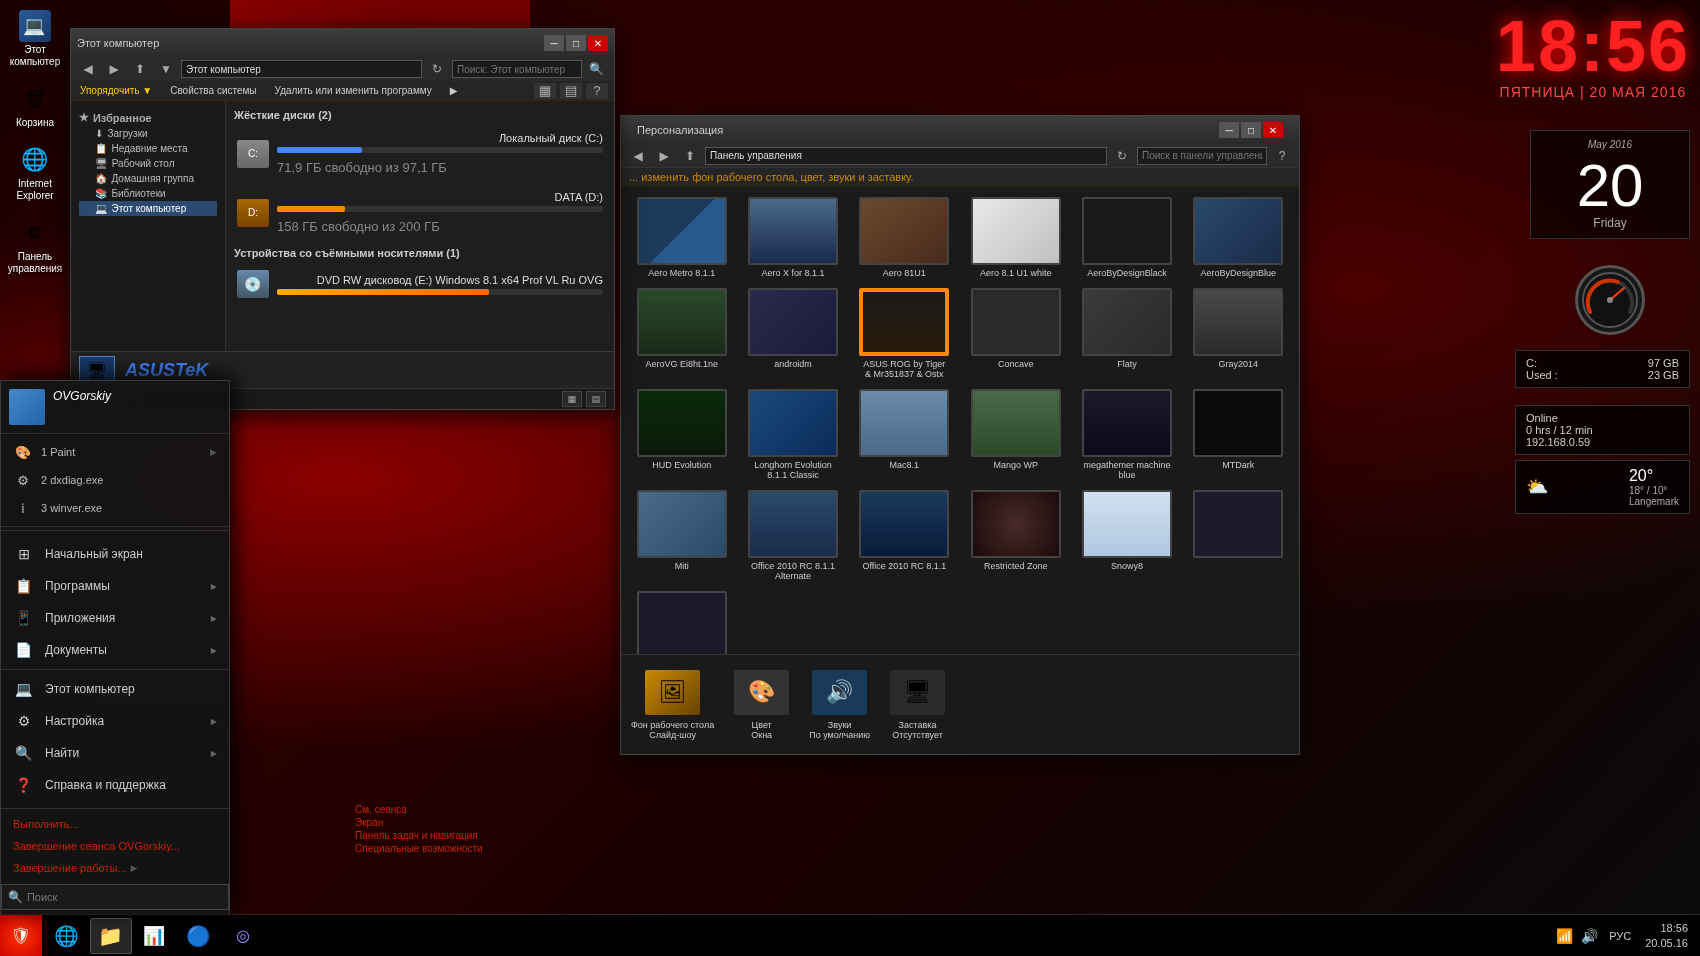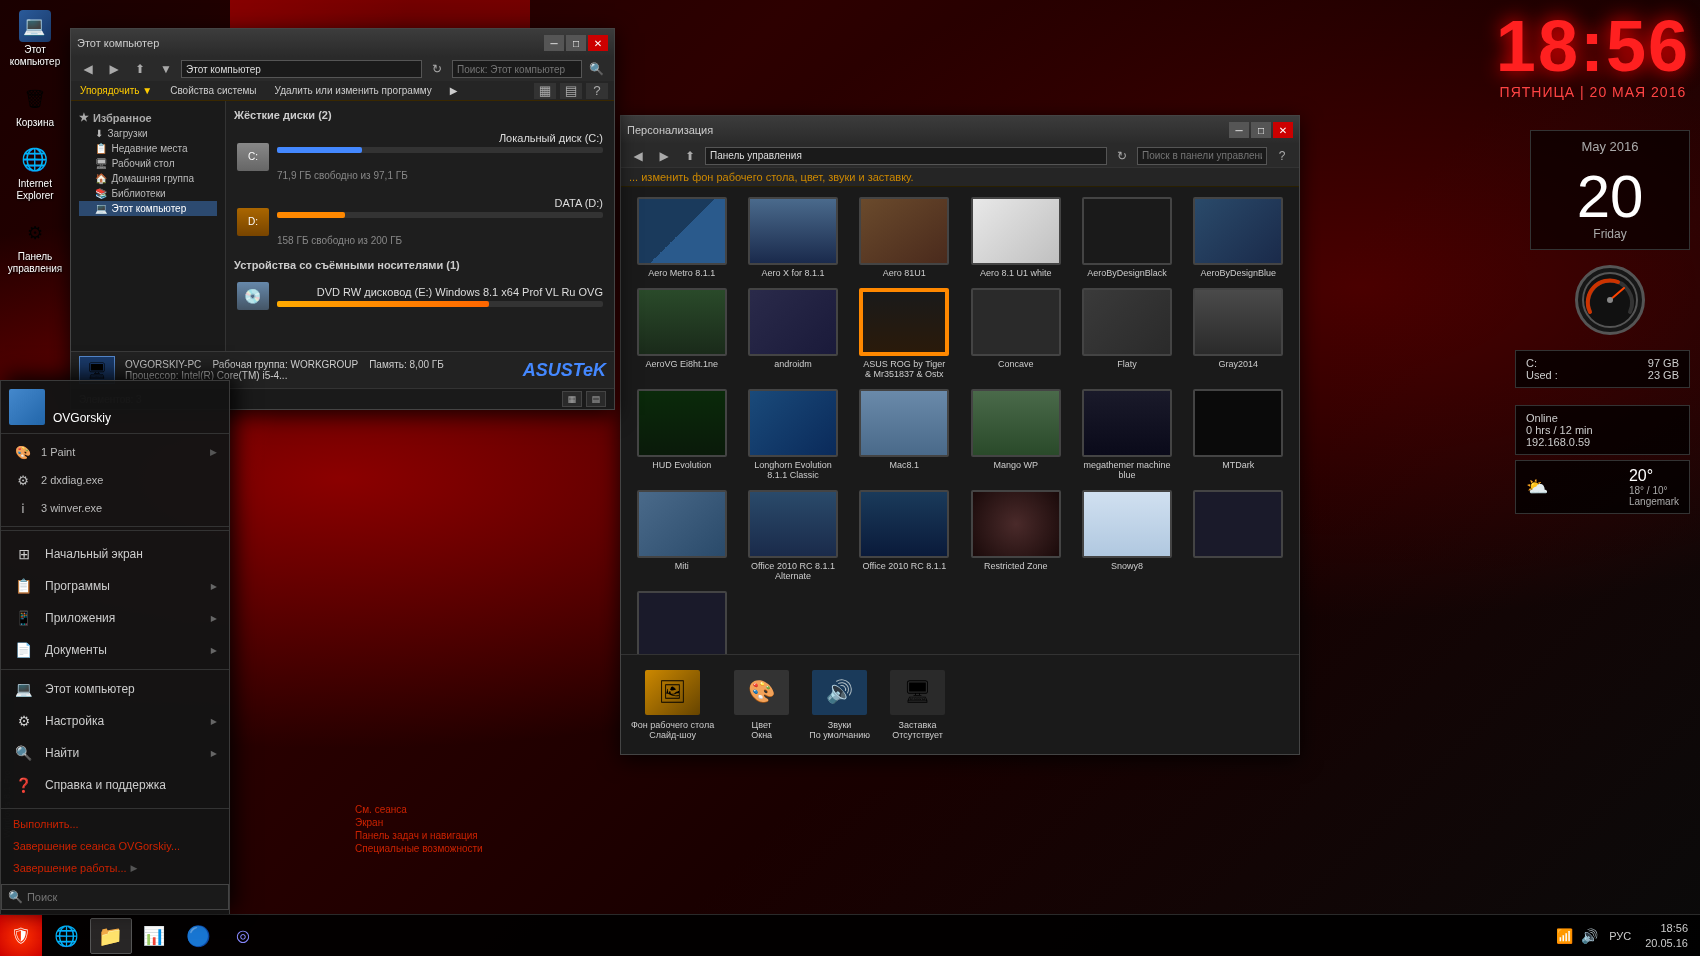--- a/index.html
+++ b/index.html
@@ -72,23 +72,24 @@
       right: 10px;
       z-index: 10;
       background: rgba(0,0,0,0.6);
       border: 1px solid #333;
       padding: 8px;
       text-align: center;
       color: #fff;
       width: 160px;
     }
     .calendar-month {
-      font-size: 13px;
+      font-size: 10px;
       color: #aaa;
-      margin-bottom: 13px;
+      margin-bottom: 6px;
+      font-style: italic;
     }
     .calendar-day-num {
       font-size: 60px;
       font-weight: 300;
       color: #fff;
       line-height: 1;
     }
     .calendar-dayname {
       font-size: 12px;
       color: #aaa;
@@ -352,23 +353,23 @@
       border-radius: 2px;
       margin-top: 3px;
     }
     .fe-drive-bar-fill {
       height: 100%;
       background: #4488ff;
       border-radius: 2px;
     }
     .fe-drive-bar-fill.warn { background: #ff8800; }
     .fe-drive-size {
-      font-size: 10px;
+      font-size: 13px;
       color: #888;
-      margin-top: 17px;
+      margin-top: 7px;
     }
     .fe-dvd-item {
       display: flex;
       align-items: center;
       gap: 8px;
       padding: 3px;
     }
     .fe-dvd-icon {
       width: 32px;
       height: 28px;
@@ -432,21 +433,21 @@
       height: 640px;
       background: #1e1e1e;
       border: 1px solid #444;
       box-shadow: 0 5px 20px rgba(0,0,0,0.8);
       z-index: 15;
       display: flex;
       flex-direction: column;
     }
     .cp-titlebar {
       background: linear-gradient(to bottom, #3c3c3c, #2a2a2a);
-      padding: 4px 6px;
+      padding: 4px 16px;
       display: flex;
       align-items: center;
       justify-content: space-between;
       height: 28px;
     }
     .cp-address-row {
       background: #2a2a2a;
       padding: 3px 6px;
       display: flex;
       align-items: center;
@@ -562,22 +563,23 @@
       background: rgba(20, 20, 20, 0.97);
       border: 1px solid #3a3a3a;
       border-bottom: none;
       box-shadow: 5px -5px 20px rgba(0,0,0,0.9);
       z-index: 50;
     }
     .sm-top {
       padding: 8px;
       border-bottom: 1px solid #333;
       display: flex;
-      align-items: flex-end;
+      align-items: flex-start;
       gap: 8px;
+      font-style: italic;
     }
     .sm-avatar {
       width: 36px;
       height: 36px;
       background: linear-gradient(135deg, #4488cc, #2266aa);
       border-radius: 2px;
     }
     .sm-username {
       font-size: 12px;
       color: #fff;
@@ -943,32 +945,20 @@
           <div class="fe-drive-name">DVD RW дисковод (E:) Windows 8.1 x64 Prof VL Ru OVG</div>
           <div class="fe-drive-bar-bg">
             <div class="fe-drive-bar-fill" style="width:65%; background: linear-gradient(to right, #ffaa00, #ff6600);"></div>
           </div>
         </div>
       </div>
     </div>
   </div>
   <div class="fe-pc-bar">
     <div class="fe-pc-icon">🖥</div>
-    <div class="fe-pc-info">
-      <span>OVGORSKIY-PC</span>
-      &nbsp;&nbsp;
-      <span>Рабочая группа:</span>
-      <span>WORKGROUP</span>
-      &nbsp;&nbsp;
-      <span>Память:</span>
-      <span>8,00 ГБ</span>
-      <br>
-      <span>Процессор:</span>
-      <span>Intel(R) Core(TM) i5-4...</span>
-    </div>
     <div class="fe-asus-logo">ASUSTeK</div>
   </div>
   <div class="fe-status-bar">
     <span>Элементов: 3</span>
     <div style="display:flex; gap:4px;">
       <button style="background:#2a2a2a; border:1px solid #444; color:#aaa; width:20px; height:16px; cursor:pointer; font-size:9px;">▦</button>
       <button style="background:#2a2a2a; border:1px solid #444; color:#aaa; width:20px; height:16px; cursor:pointer; font-size:9px;">▤</button>
     </div>
   </div>
 </div>

